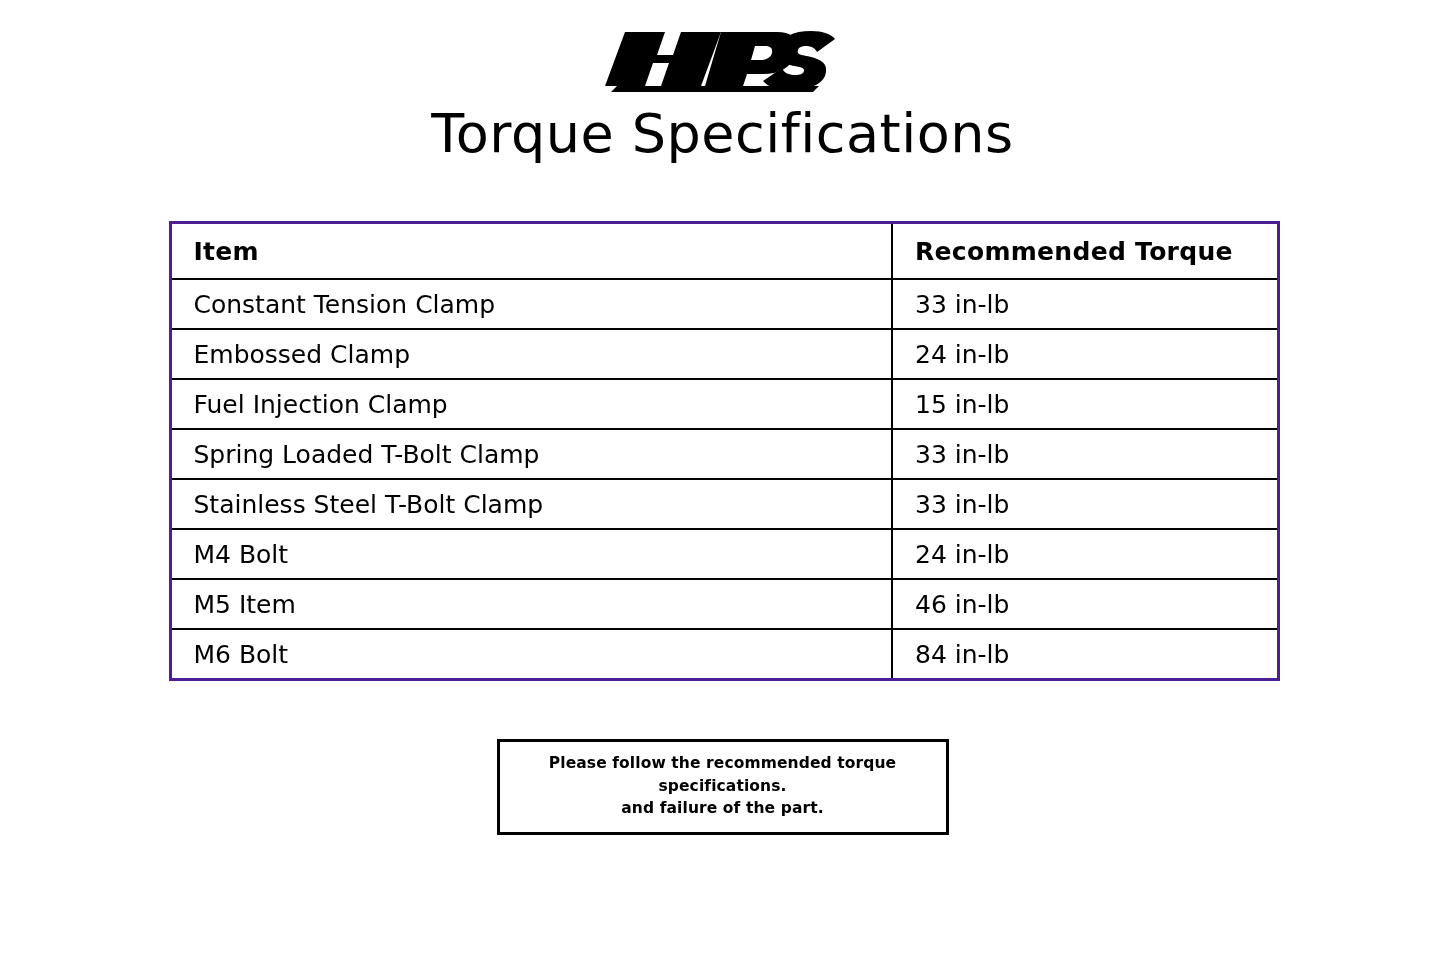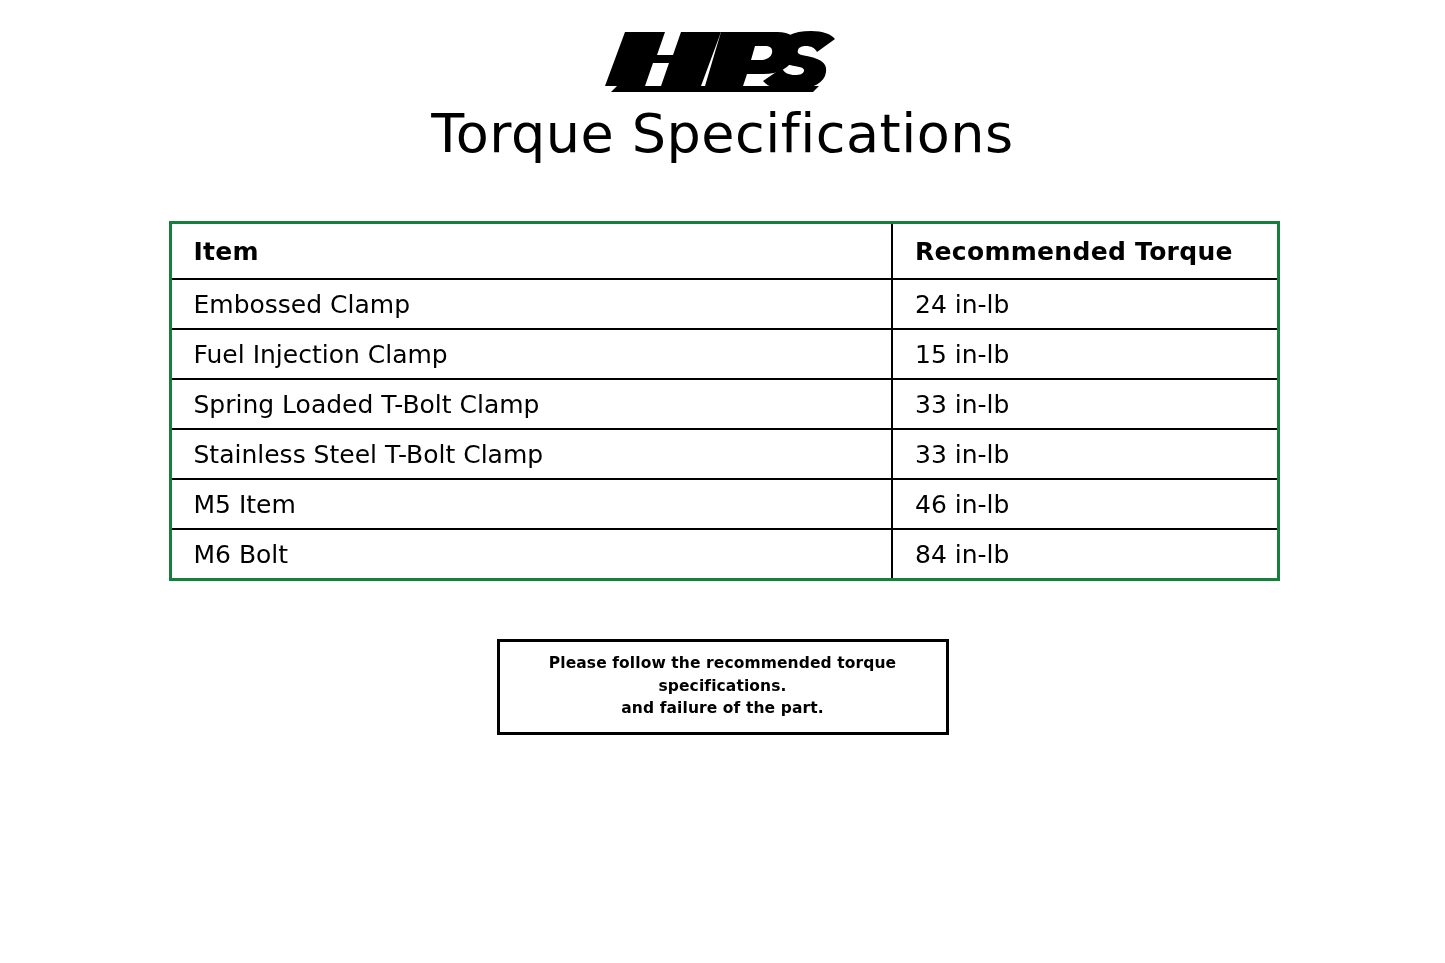--- a/index.html
+++ b/index.html
@@ -50,21 +50,21 @@
 
   
   .table-wrap {
     margin: 58px auto 0 auto;
     width: 1108px;
   }
   table.spec-table {
     border-collapse: collapse;
     width: 100%;
     table-layout: fixed;
-    border: 3px solid #15803d;
+    border: 3px solid #4c1d95;
   }
   table.spec-table col.col-item { width: 722px; }
   table.spec-table col.col-torque { width: 386px; }
 
   table.spec-table th,
   table.spec-table td {
     border: 2px solid #000;
     padding: 0 0 0 22px;
     height: 48px;
     text-align: left;
@@ -130,34 +130,42 @@
         <col class="col-torque">
       </colgroup>
       <thead>
         <tr>
           <th>Item</th>
           <th>Recommended Torque</th>
         </tr>
       </thead>
       <tbody>
         <tr>
+          <td>Constant Tension Clamp</td>
+          <td>33 in-lb</td>
+        </tr>
+        <tr>
           <td>Embossed Clamp</td>
           <td>24 in-lb</td>
         </tr>
         <tr>
           <td>Fuel Injection Clamp</td>
           <td>15 in-lb</td>
         </tr>
         <tr>
           <td>Spring Loaded T-Bolt Clamp</td>
           <td>33 in-lb</td>
         </tr>
         <tr>
           <td>Stainless Steel T-Bolt Clamp</td>
           <td>33 in-lb</td>
+        </tr>
+        <tr>
+          <td>M4 Bolt</td>
+          <td>24 in-lb</td>
         </tr>
         <tr>
           <td>M5 Item</td>
           <td>46 in-lb</td>
         </tr>
         <tr>
           <td>M6 Bolt</td>
           <td>84 in-lb</td>
         </tr>
       </tbody>

